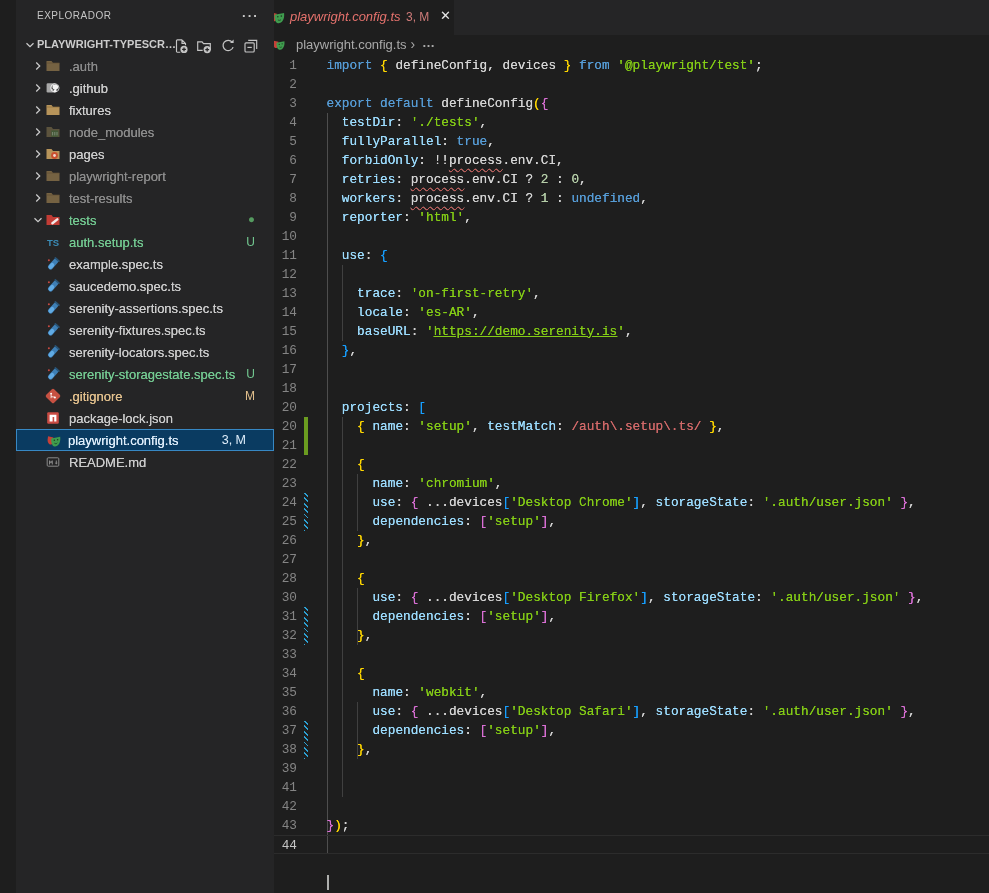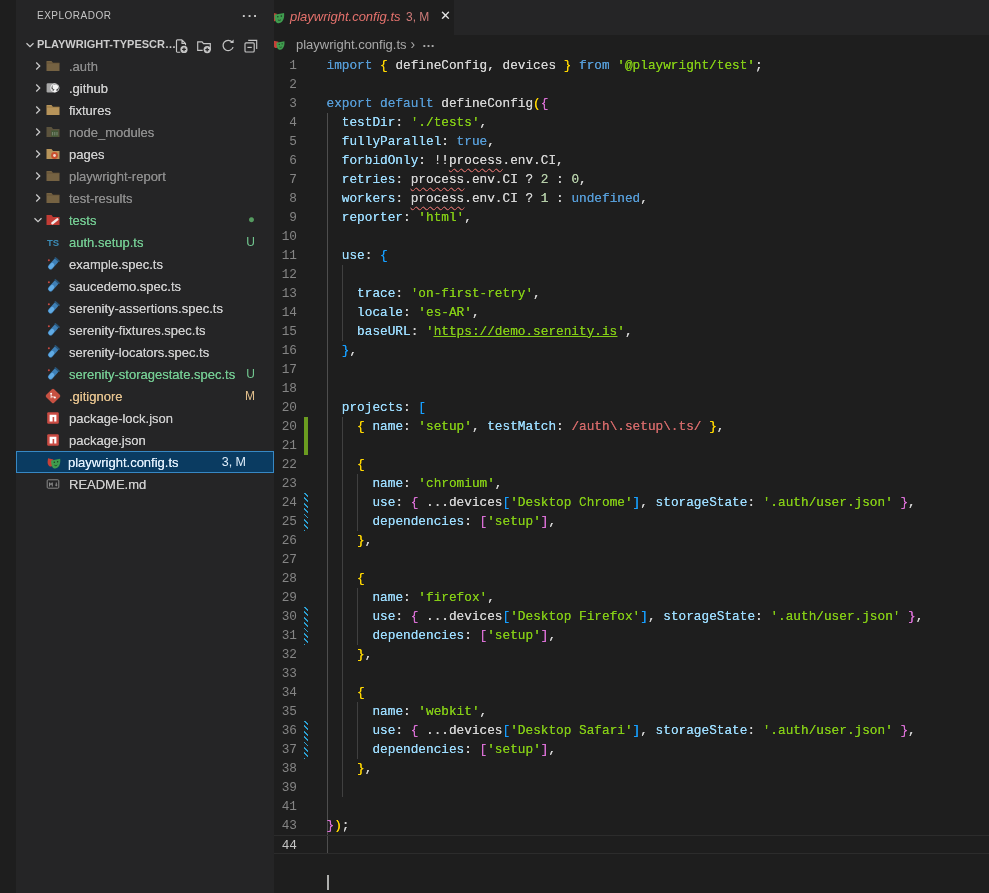--- a/index.html
+++ b/index.html
@@ -115,32 +115,32 @@
 <div class="cl"><s class="num">20</s><span class="ct">  <i class="p">projects</i>: <i class="b">[</i></span></div>
 <div class="cl"><s class="num">20</s><span class="ct">    <i class="g">{</i> <i class="p">name</i>: <i class="s">'setup'</i>, <i class="p">testMatch</i>: <i class="r">/auth\.setup\.ts/</i> <i class="g">}</i>,</span></div>
 <div class="cl"><s class="num">21</s><span class="ct"></span></div>
 <div class="cl"><s class="num">22</s><span class="ct">    <i class="g">{</i></span></div>
 <div class="cl"><s class="num">23</s><span class="ct">      <i class="p">name</i>: <i class="s">'chromium'</i>,</span></div>
 <div class="cl"><s class="num">24</s><span class="ct">      <i class="p">use</i>: <i class="m">{</i> ...devices<i class="b">[</i><i class="s">'Desktop Chrome'</i><i class="b">]</i>, <i class="p">storageState</i>: <i class="s">'.auth/user.json'</i> <i class="m">}</i>,</span></div>
 <div class="cl"><s class="num">25</s><span class="ct">      <i class="p">dependencies</i>: <i class="m">[</i><i class="s">'setup'</i><i class="m">]</i>,</span></div>
 <div class="cl"><s class="num">26</s><span class="ct">    <i class="g">}</i>,</span></div>
 <div class="cl"><s class="num">27</s><span class="ct"></span></div>
 <div class="cl"><s class="num">28</s><span class="ct">    <i class="g">{</i></span></div>
-<div class="cl"><s class="num">29</s><span class="ct">      <i class="p">name</i>: <i class="s">'firefox'</i>,</span></div>
 <div class="cl"><s class="num">30</s><span class="ct">      <i class="p">use</i>: <i class="m">{</i> ...devices<i class="b">[</i><i class="s">'Desktop Firefox'</i><i class="b">]</i>, <i class="p">storageState</i>: <i class="s">'.auth/user.json'</i> <i class="m">}</i>,</span></div>
 <div class="cl"><s class="num">31</s><span class="ct">      <i class="p">dependencies</i>: <i class="m">[</i><i class="s">'setup'</i><i class="m">]</i>,</span></div>
 <div class="cl"><s class="num">32</s><span class="ct">    <i class="g">}</i>,</span></div>
 <div class="cl"><s class="num">33</s><span class="ct"></span></div>
 <div class="cl"><s class="num">34</s><span class="ct">    <i class="g">{</i></span></div>
 <div class="cl"><s class="num">35</s><span class="ct">      <i class="p">name</i>: <i class="s">'webkit'</i>,</span></div>
 <div class="cl"><s class="num">36</s><span class="ct">      <i class="p">use</i>: <i class="m">{</i> ...devices<i class="b">[</i><i class="s">'Desktop Safari'</i><i class="b">]</i>, <i class="p">storageState</i>: <i class="s">'.auth/user.json'</i> <i class="m">}</i>,</span></div>
 <div class="cl"><s class="num">37</s><span class="ct">      <i class="p">dependencies</i>: <i class="m">[</i><i class="s">'setup'</i><i class="m">]</i>,</span></div>
 <div class="cl"><s class="num">38</s><span class="ct">    <i class="g">}</i>,</span></div>
 <div class="cl"><s class="num">39</s><span class="ct"></span></div>
 <div class="cl"><s class="num">41</s><span class="ct"></span></div>
+<div class="cl"><s class="num">42</s><span class="ct"></span></div>
 <div class="cl"><s class="num">43</s><span class="ct"><i class="m">}</i><i class="g">)</i>;</span></div>
 <div class="cl l44"><s class="num cur">44</s><span class="ct"></span></div>
 <div id="caret"></div>
   </div>
 </div>
 <div id="sidebar">
   <div id="explhdr">EXPLORADOR</div>
   <div id="dots">···</div>
   <div id="sechdr">
     <span class="chv"><svg viewBox="0 0 16 16" width="14" height="14">
@@ -397,30 +397,20 @@
 <div class="trow">
         <span class="chev"></span>
         <span class="ticon">
           <svg class="tw" viewBox="0 0 16 16">
             <rect x="2.2" y="2.2" width="11.6" height="11.6" rx="1.2" fill="#ca4b43"></rect>
             <path d="M4.6 4.8h6.8v6.6H9.2V6.9H7.6v4.5H4.6z" fill="#fff"></path>
           </svg>
         </span>
         <span class="tlabel" style="color:#cccccc">package-lock.json</span>
       </div>
-<div class="trow">
-        <span class="chev"></span>
-        <span class="ticon">
-          <svg class="tw" viewBox="0 0 16 16">
-            <rect x="2.2" y="2.2" width="11.6" height="11.6" rx="1.2" fill="#ca4b43"></rect>
-            <path d="M4.6 4.8h6.8v6.6H9.2V6.9H7.6v4.5H4.6z" fill="#fff"></path>
-          </svg>
-        </span>
-        <span class="tlabel" style="color:#cccccc">package.json</span>
-      </div>
 <div class="trow sel">
         <span class="chev"></span>
         <span class="ticon">
           <svg class="tw" viewBox="0 0 16 16">
             <path d="M2 3.2l5.4 1.2-.9 5.6c-.5 2-2.4 1.7-3.3 1-1-.8-1.7-2.3-1.6-4z" fill="#c74038"></path>
             <path d="M5.2 5.5l9-1.7c.4 3.2-.2 6.5-2 8.3-1.7 1.8-4.4 1.9-5.8-.2-1-1.6-1.4-4-1.2-6.4z" fill="#3f9c4e"></path>
             <circle cx="8.3" cy="7.3" r=".75" fill="#1e3b22"></circle>
             <circle cx="11.6" cy="6.7" r=".75" fill="#1e3b22"></circle>
             <path d="M8.4 10.2c1 .8 2.2.6 2.9-.3" stroke="#1e3b22" stroke-width=".8" fill="none"></path>
           </svg>

